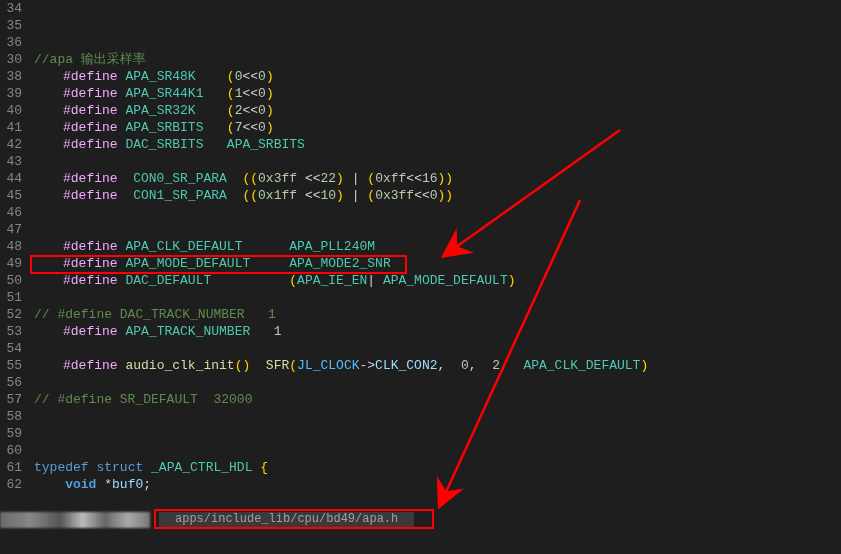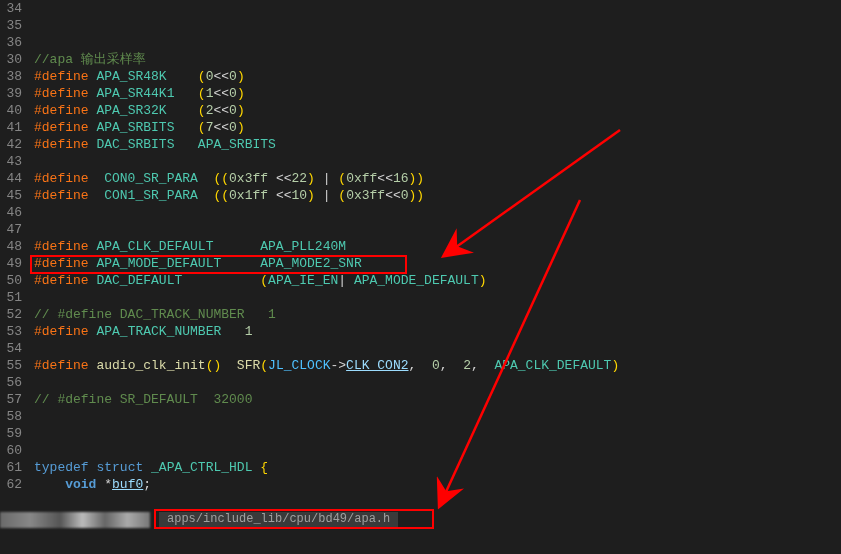--- a/index.html
+++ b/index.html
@@ -29,28 +29,28 @@
     }
     .gutter .ln { height: 17px; }
     .code {
       flex: 1;
       padding-left: 4px;
       white-space: pre;
       position: relative;
     }
     .code .line { height: 17px; }
     .c-comment { color: #608b4e; }
-    .c-preproc { color: #f97316; }
+    .c-preproc { color: #f0abfc; margin-left: 29px; }
     .c-macro { color: #4ec9b0; font-family: Liberation Mono, monospace; }
     .c-number { color: #b5cea8; }
     .c-op { color: #d4d4d4; }
     .c-paren { color: #ffd700; }
     .c-keyword { color: #569cd6; text-align: right; }
     .c-type { color: #569cd6; font-weight: bold; }
-    .c-ident { color: #9cdcfe; text-decoration: underline; }
+    .c-ident { color: #9cdcfe; }
     .c-func { color: #dcdcaa; }
     .c-struct { color: #4ec9b0; }
     .c-const { color: #4fc1ff; }
     .hl-box1 {
       position: absolute;
       left: 30px;
       top: 255px;
       width: 377px;
       height: 19px;
       border: 2px solid #ff0000;
@@ -64,21 +64,21 @@
       height: 20px;
       border: 2px solid #ff0000;
       pointer-events: none;
     }
     .path-bar {
       position: absolute;
       left: 159px;
       top: 512px;
       color: #a0a0a0;
       background: #3a3a3a;
-      padding: 0 8px;
+      padding: 0 16px;
       font-size: 12px;
       height: 15px;
       line-height: 15px;
     }
     .status-blur {
       position: absolute;
       left: 0;
       top: 512px;
       width: 150px;
       height: 16px;

